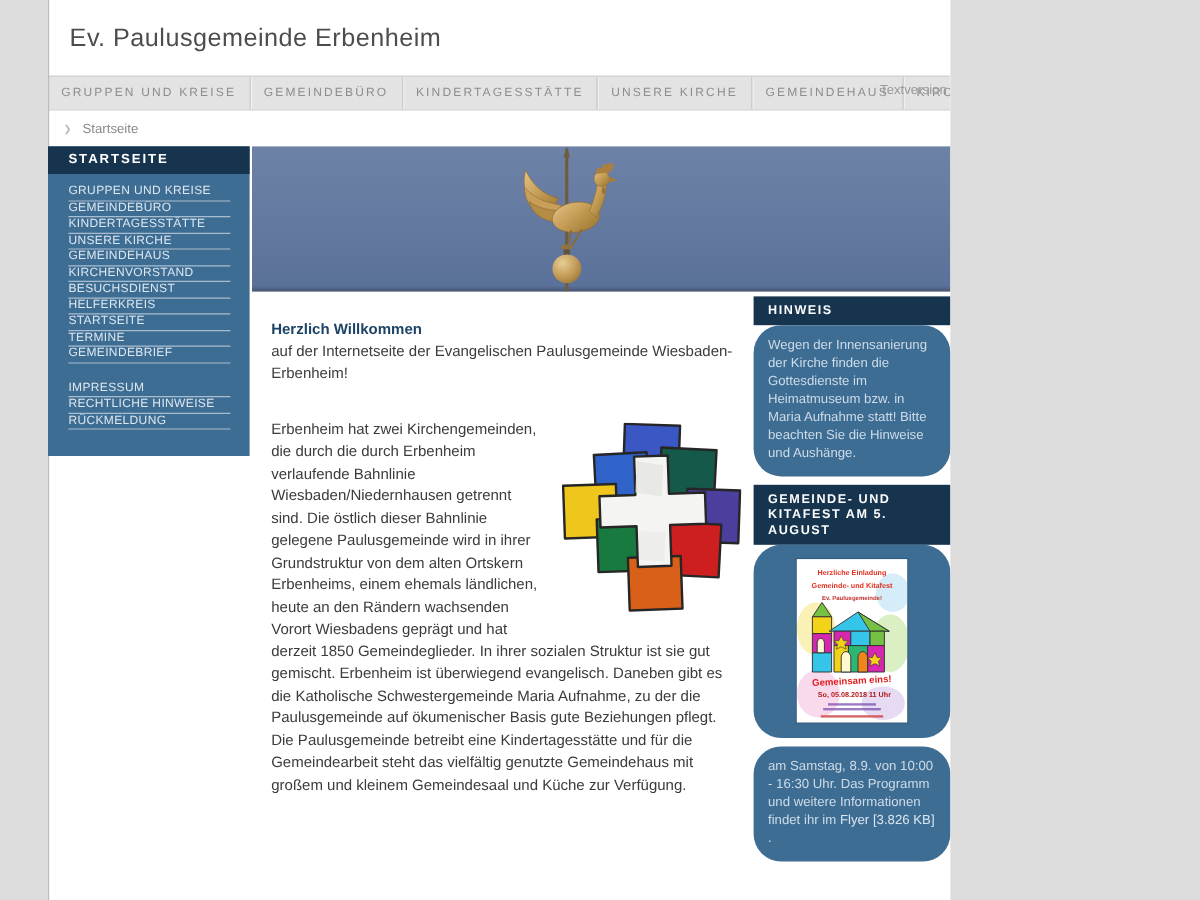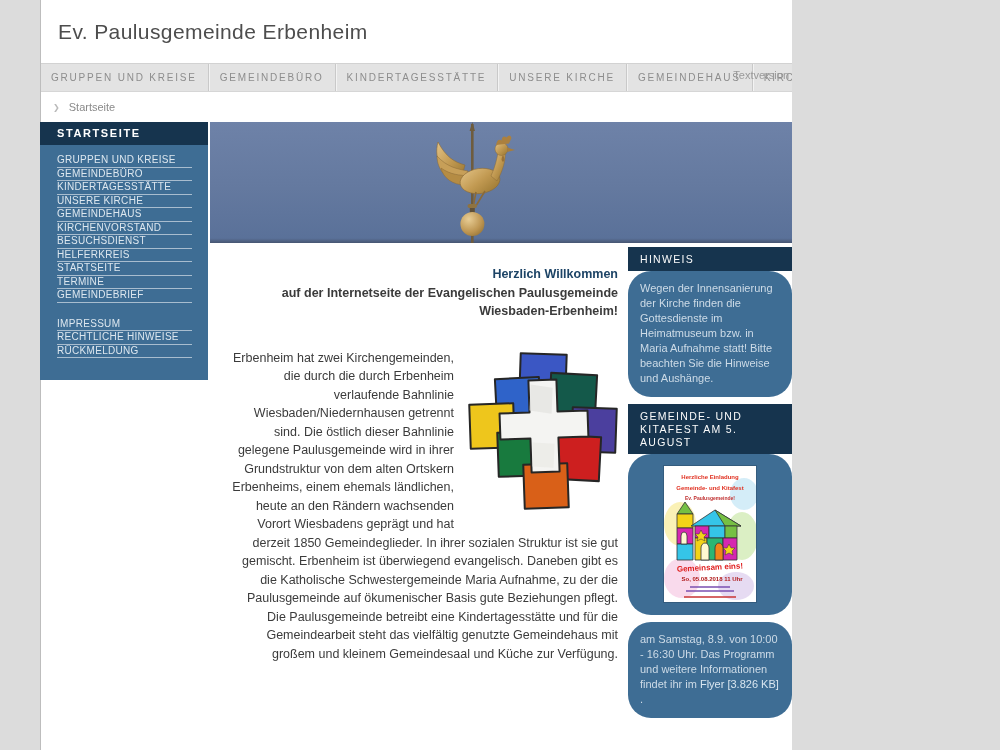--- a/index.html
+++ b/index.html
@@ -67,30 +67,30 @@
   
   .banner {
     position: absolute; left: 170px; top: 122px; width: 582px; height: 121px;
     background: linear-gradient(180deg, #6e82a8 0%, #64799f 55%, #5a7199 96%, #475672 100%);
     overflow: hidden;
   }
   .banner svg { position: absolute; left: 187px; top: 0; }
   
   .main-text {
     position: absolute; left: 186px; top: 265px; width: 392px;
-    font-size: 12.5px; line-height: 18.5px; color: #3b3b3b; text-align: right;
+    font-size: 12.5px; line-height: 18.5px; color: #3b3b3b;
   }
   .greeting-title { font-size: 12.5px; font-weight: bold; color: #1d4466; }
-  .intro { margin: 0 0 28px; font-weight: bold; }
+  .intro { margin: 0 0 28px; }
   .cross-img { float: right; width: 150px; height: 158px; margin: 3px 0 10px 14px; }
   
   .aside { position: absolute; left: 588px; top: 247px; width: 164px; }
   .box { margin-bottom: 7px; }
   .box-header {
-    background: #16344e; color: #fbfbfb; font-weight: normal; font-size: 10.5px;
+    background: #16344e; color: #fbfbfb; font-weight: bold; font-size: 10.5px;
     letter-spacing: 1.3px; line-height: 13px; padding: 6px 12px 5px;
   }
   .box-body {
     background: #3e6d94; color: #cddbe7; font-size: 11px;
     line-height: 15px; padding: 10px 12px 11px; border-radius: 23px;
   }
   .flyer-link { color: #d9e6f0; cursor: pointer; }
   .poster {
     display: block; width: 92px; height: 136px; background: #fff;
     margin: 2px auto 2px; cursor: pointer; box-shadow: 0 0 0 1px rgba(0,0,0,0.15);

